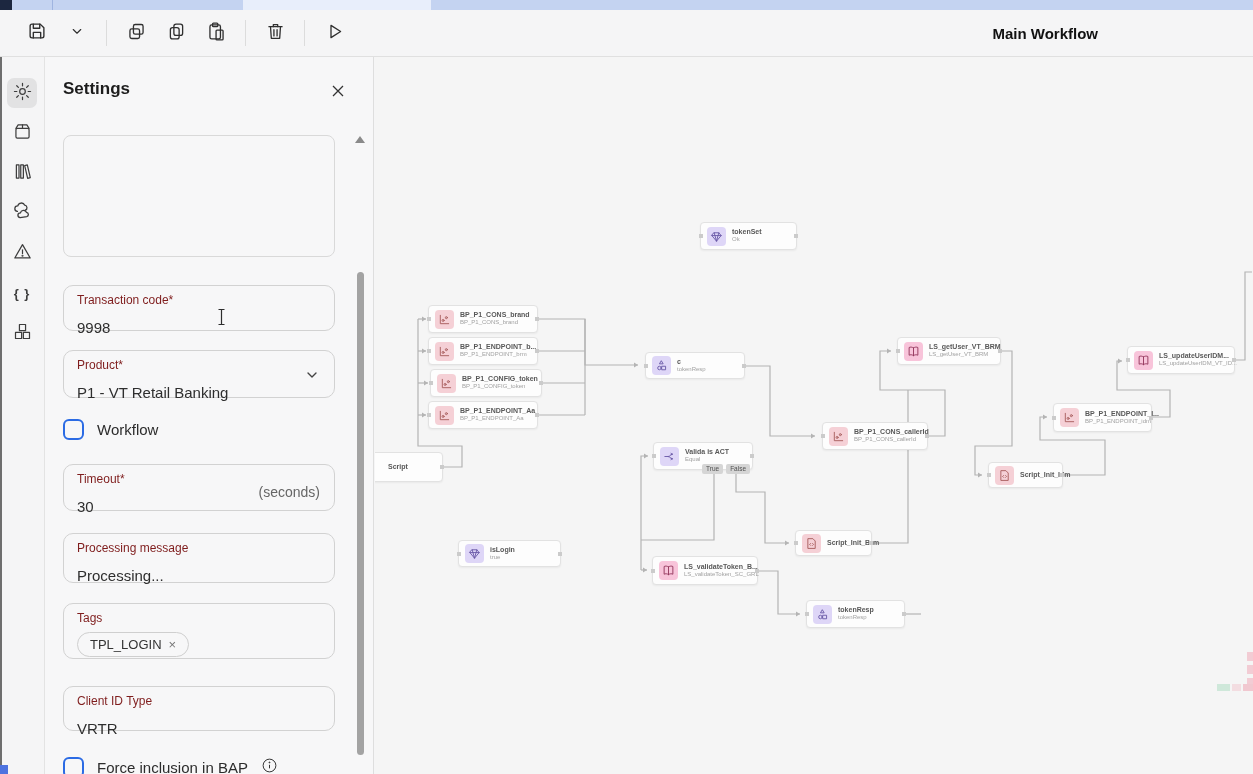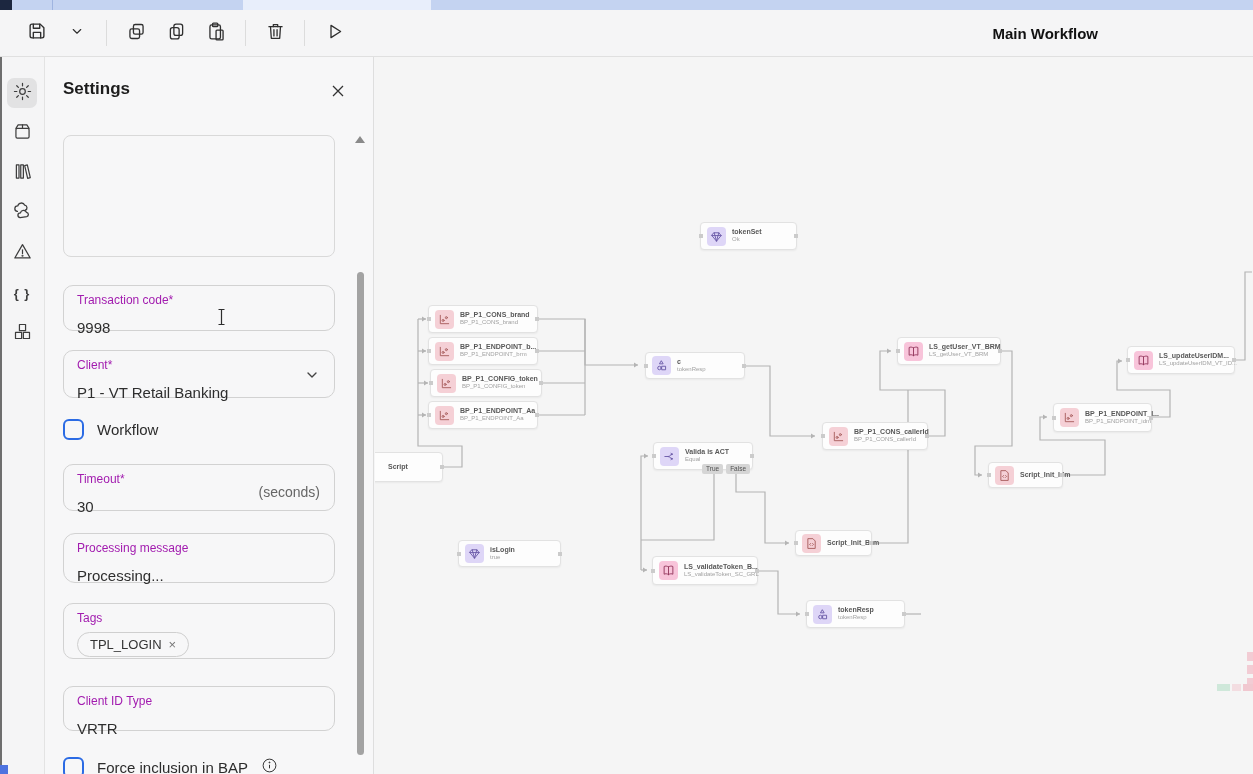--- a/index.html
+++ b/index.html
@@ -30,21 +30,21 @@
   
   .panel { position:absolute; left:45px; top:57px; width:329px; height:717px; background:#f7f7f8; border-right:1px solid #dedede; overflow:hidden;text-decoration:underline; }
   .panel-title { position:absolute; left:18px; top:22px; font-size:17px; font-weight:700; color:#1d1d1d; }
   .panel-close { position:absolute; left:283px; top:24px; width:20px; height:20px; cursor:pointer; }
   .panel-close svg { stroke:#333; stroke-width:1.5; }
   .descbox { position:absolute; left:18px; top:78px; width:272px; height:122px; border:1px solid #d9d9d9; border-radius:8px; }
   .scroll-up { position:absolute; left:310px; top:79px; width:0; height:0; border-left:5px solid transparent; border-right:5px solid transparent; border-bottom:7px solid #8a8a8a; cursor:pointer; }
   .scroll-thumb { position:absolute; left:312px; top:215px; width:7px; height:483px; background:#a3a3a3; border-radius:4px; cursor:pointer; }
 
   .field { position:absolute; left:18px; width:272px; border:1px solid #d2d2d2; border-radius:10px; padding:7px 13px; }
-  .f-label { font-size:12px; color:#a21caf; line-height:1.3; }
+  .f-label { font-size:12px; color:#7f1d1d; line-height:1.3; }
   .f-value { font-size:15px; color:#2e2e2e; margin-top:9px; line-height:1.3; }
   .f-suffix { position:absolute; right:14px; bottom:10px; font-size:14px; color:#666; }
   .chevron { position:absolute; right:14px; top:16px; }
   .chevron svg { stroke:#444; stroke-width:2; fill:none; stroke-linecap:round; stroke-linejoin:round; }
   .chk-row { position:absolute; left:18px; display:flex; align-items:center; gap:13px; }
   .chk { width:21px; height:21px; border:2px solid #2b6be4; border-radius:6px; background:transparent; cursor:pointer; flex:none; }
   .chk-label { font-size:15px; color:#2c2c2c; }
   .chip { display:inline-flex; align-items:center; gap:7px; border:1px solid #cfcfcf; border-radius:15px; padding:4px 12px; margin-top:5px; font-size:13px; color:#333; }
   .chip .x { font-size:13px; color:#777; cursor:pointer; }
   .info-ic svg { stroke:#333; stroke-width:1.4; fill:none; }
@@ -190,41 +190,41 @@
     <div class="f-label">Transaction code*</div>
     <div class="f-value">9998</div>
   </div>
   <div class="ibeam">
     <svg width="9" height="18" viewBox="0 0 9 18">
         <path d="M1.5 1.5h6M4.5 1.5v15M1.5 16.5h6"></path>
       </svg>
   </div>
 
   <div class="field" style="top:293px;height:48px;">
-    <div class="f-label">Client*</div>
+    <div class="f-label">Product*</div>
     <div class="f-value">P1 - VT Retail Banking</div>
     <div class="chevron">
       <svg width="16" height="16" viewBox="0 0 24 24">
           <path d="M6 9l6 6 6-6"></path>
         </svg>
     </div>
   </div>
 
   <div class="chk-row" style="top:362px;">
     <div class="chk"></div>
     <div class="chk-label">Workflow</div>
   </div>
 
   <div class="field" style="top:407px;height:47px;">
     <div class="f-label">Timeout*</div>
     <div class="f-value">30</div>
     <div class="f-suffix">(seconds)</div>
   </div>
 
-  <div class="field" style="top:476px;height:50px;border-radius:12px;">
+  <div class="field" style="top:476px;height:50px;">
     <div class="f-label">Processing message</div>
     <div class="f-value">Processing...</div>
   </div>
 
   <div class="field" style="top:546px;height:56px;">
     <div class="f-label">Tags</div>
     <div id="tag-chips"><span class="chip">
           <span>TPL_LOGIN</span>
           <span class="x">×</span>
         </span></div>

